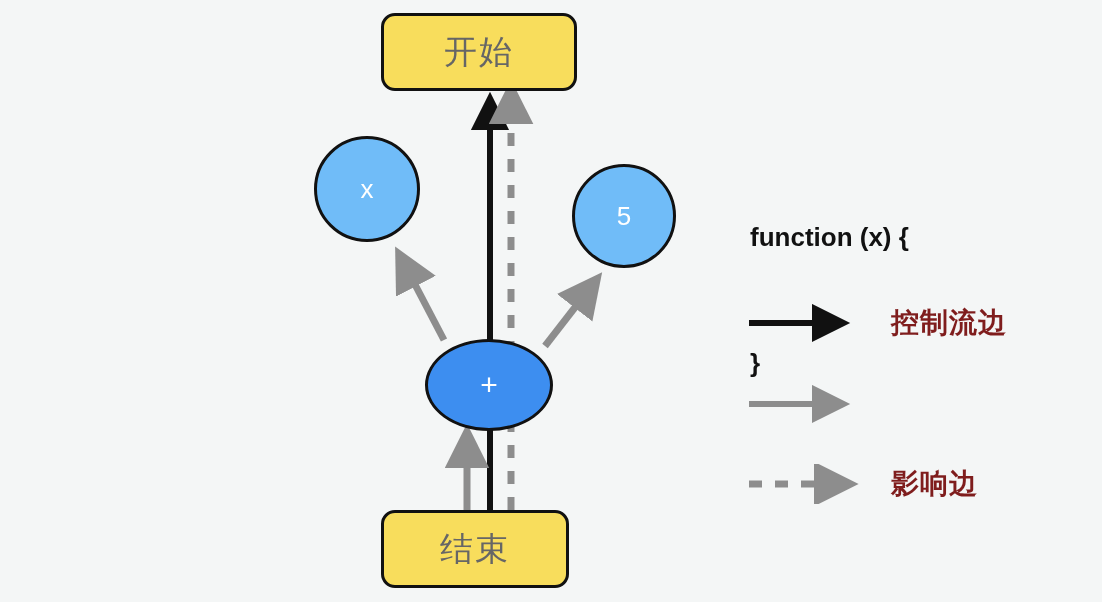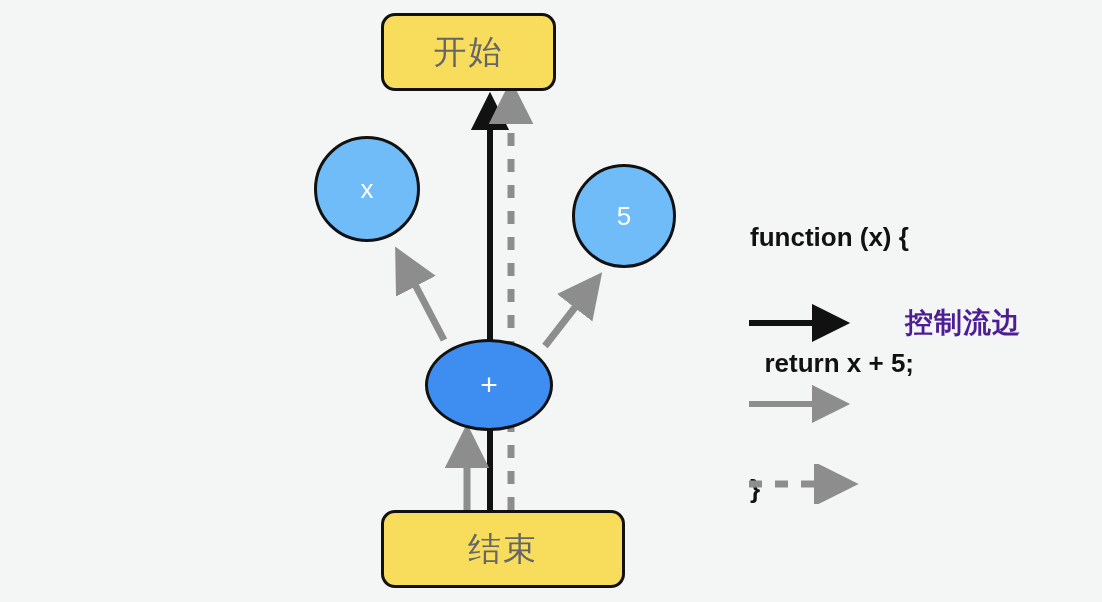--- a/index.html
+++ b/index.html
@@ -31,27 +31,27 @@
     justify-content: center;
     color: #666666;
     font-size: 33px;
     font-weight: 400;
     letter-spacing: 2px;
     box-sizing: border-box;
   }
   #node-start {
     left: 381px;
     top: 13px;
-    width: 175px;
+    width: 196px;
     height: 78px;
   }
   #node-end {
     left: 381px;
     top: 510px;
-    width: 244px;
+    width: 188px;
     height: 78px;
   }
   .node-circle {
     position: absolute;
     border: 3px solid #111111;
     border-radius: 50%;
     display: flex;
     align-items: center;
     justify-content: center;
     color: #ffffff;
@@ -103,24 +103,24 @@
   }
   #legend-row-0 { top: 303px; }
   #legend-row-1 { top: 384px; }
   #legend-row-2 { top: 464px; }
   .legend-glyph {
     width: 112px;
     height: 40px;
     flex: 0 0 112px;
   }
   .legend-label {
-    margin-left: 46px;
+    margin-left: 32px;
     font-size: 28px;
     font-weight: bold;
-    color: #4c1d95;
+    color: #7f1d1d;
     letter-spacing: 1px;
     white-space: nowrap;
   }
 </style>
 </head>
 <body>
 
 <svg id="canvas" viewBox="0 0 1102 602" xmlns="http://www.w3.org/2000/svg">
   <defs>
     <marker id="arrow-black" markerWidth="9" markerHeight="9" refX="5.2" refY="3.2" orient="auto" markerUnits="strokeWidth">
@@ -150,34 +150,34 @@
 <div class="node-circle" id="node-x">x</div>
 
 <div class="node-circle" id="node-five">5</div>
 
 <div class="node-circle" id="node-plus">+</div>
 
 <div class="node-box" id="node-end">结束</div>
 
 <div id="code-block">
   <div>function (x) {</div>
-  <div>  return x + 5;</div>
   <div>}</div>
 </div>
 
 <div class="legend-row" id="legend-row-0">
   <svg class="legend-glyph" viewBox="0 0 112 40" xmlns="http://www.w3.org/2000/svg">
     <line x1="2" y1="20" x2="96" y2="20" stroke="#111111" stroke-width="6" marker-end="url(#arrow-black)"></line>
   </svg>
   <span class="legend-label">控制流边</span>
 </div>
 
 <div class="legend-row" id="legend-row-1">
   <svg class="legend-glyph" viewBox="0 0 112 40" xmlns="http://www.w3.org/2000/svg">
     <line x1="2" y1="20" x2="96" y2="20" stroke="#8d8d8d" stroke-width="6" marker-end="url(#arrow-gray)"></line>
   </svg>
 </div>
 
 <div class="legend-row" id="legend-row-2">
   <svg class="legend-glyph" viewBox="0 0 112 40" xmlns="http://www.w3.org/2000/svg">
     <line x1="2" y1="20" x2="92" y2="20" stroke="#8d8d8d" stroke-width="7" stroke-dasharray="13,13" marker-end="url(#arrow-gray-dash)"></line>
   </svg>
+  <span class="legend-label">影响边</span>
 </div>
 
 </body></html>

